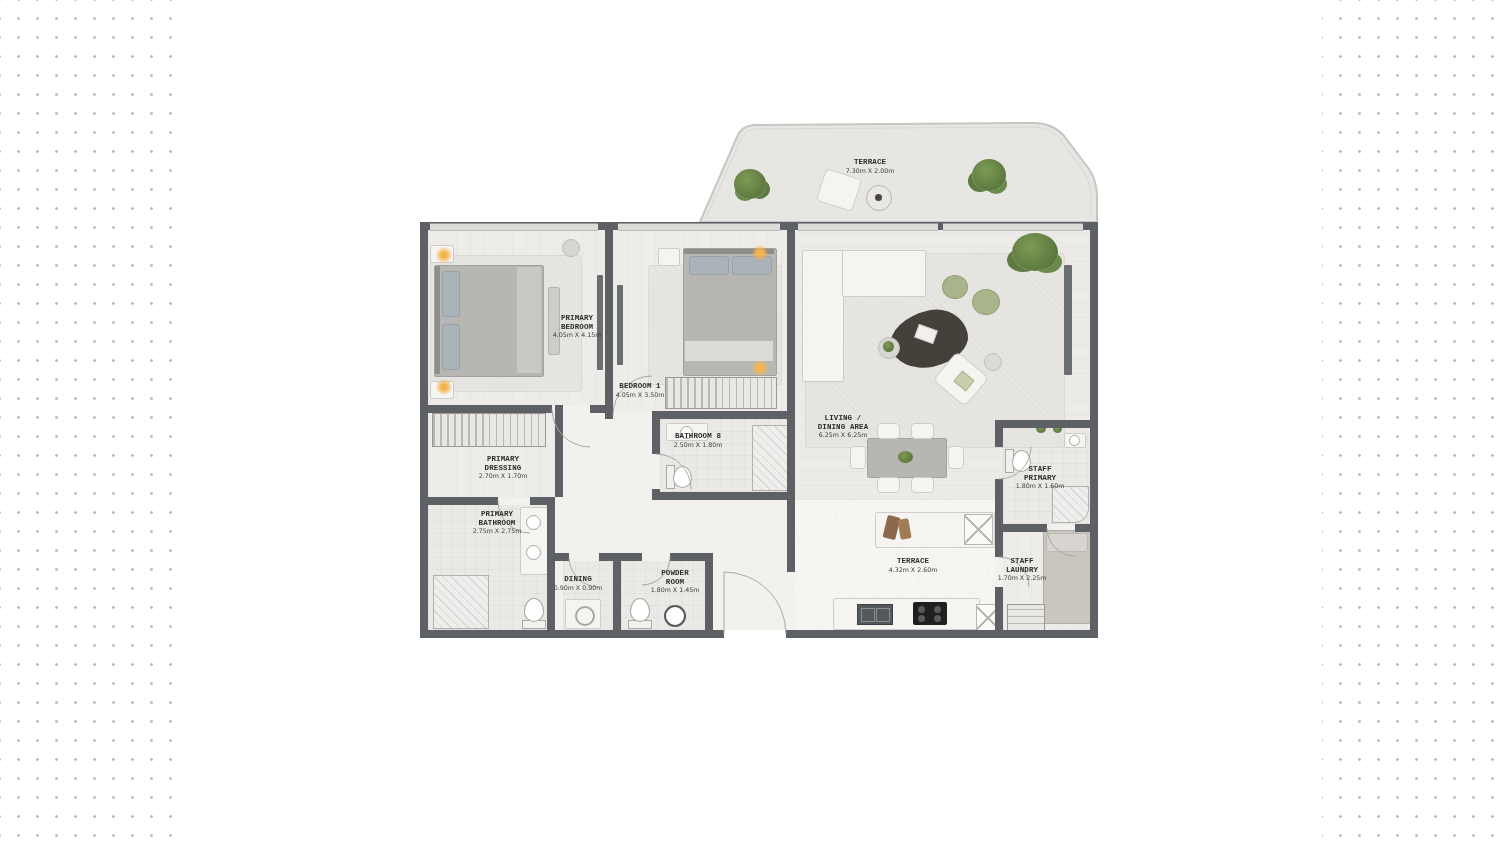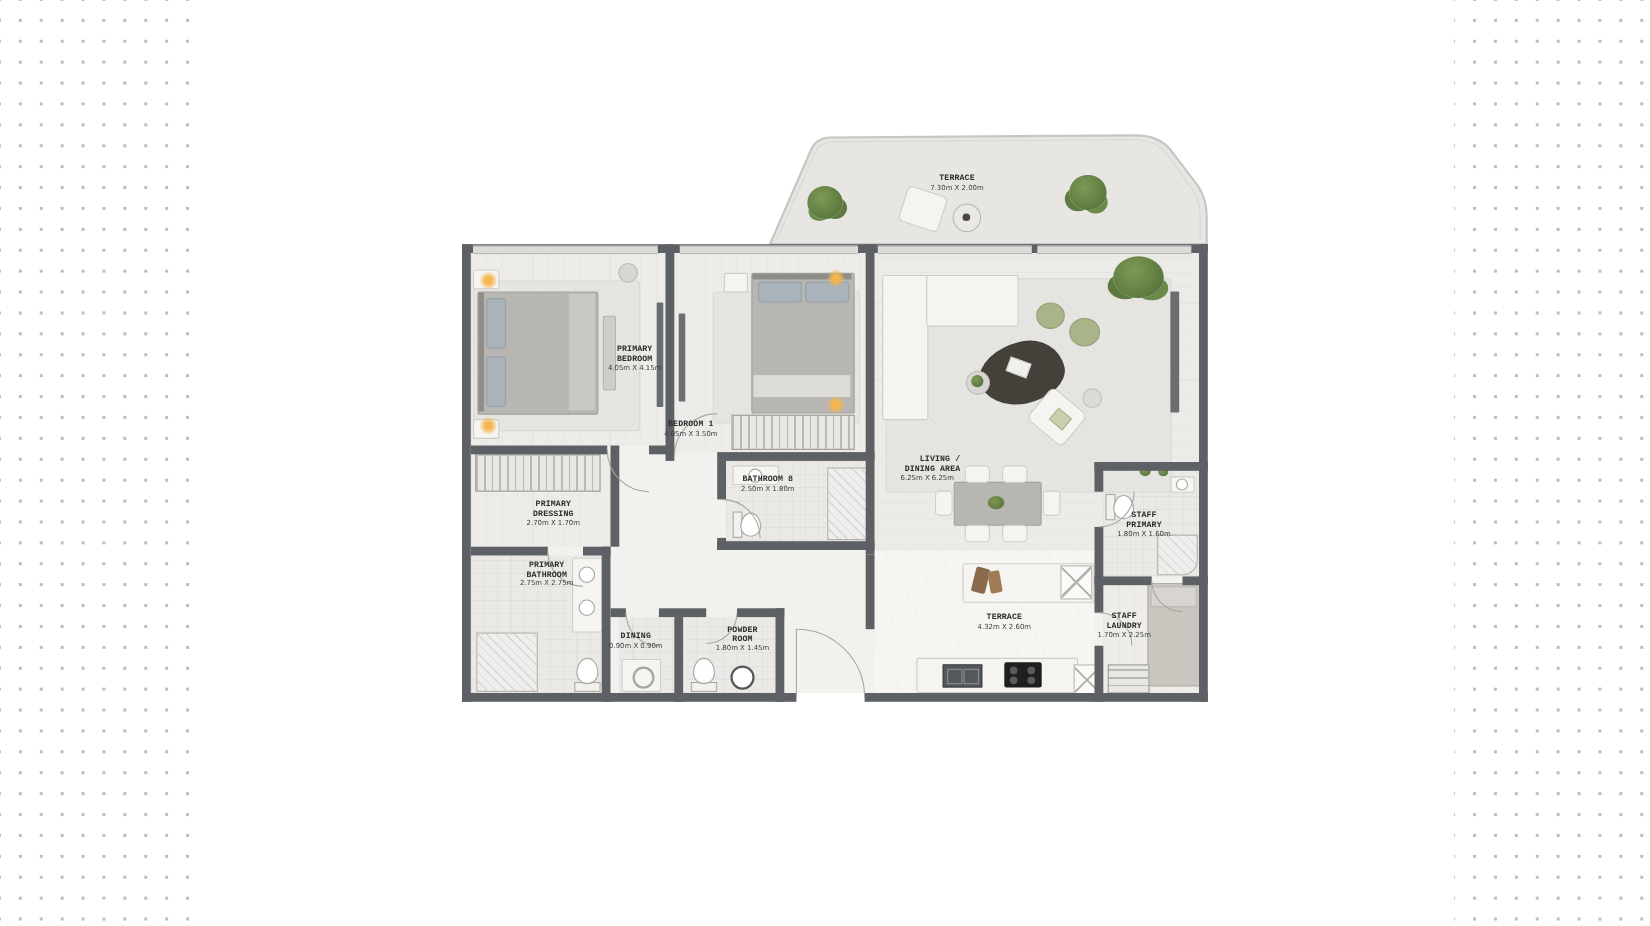--- a/index.html
+++ b/index.html
@@ -233,26 +233,26 @@
   </svg>
 
   <div class="room-label" style="left:470px;top:52px;">
       <span class="nm">TERRACE</span>
       <span class="dm">7.30m X 2.00m</span>
     </div>
   <div class="room-label" style="left:177px;top:212px;">
       <span class="nm" style="width:48px;">PRIMARY BEDROOM</span>
       <span class="dm">4.05m X 4.15m</span>
     </div>
-  <div class="room-label" style="left:228px;top:276px;">
+  <div class="room-label" style="left:240px;top:276px;">
       <span class="nm">BEDROOM 1</span>
       <span class="dm">4.05m X 3.50m</span>
     </div>
   <div class="room-label" style="left:443px;top:312px;">
-      <span class="nm" style="width:60px;text-align:right;">LIVING / DINING AREA</span>
+      <span class="nm" style="width:60px;">LIVING / DINING AREA</span>
       <span class="dm">6.25m X 6.25m</span>
     </div>
   <div class="room-label" style="left:103px;top:353px;">
       <span class="nm" style="width:52px;">PRIMARY DRESSING</span>
       <span class="dm">2.70m X 1.70m</span>
     </div>
   <div class="room-label" style="left:298px;top:326px;">
       <span class="nm">BATHROOM 8</span>
       <span class="dm">2.50m X 1.80m</span>
     </div>

